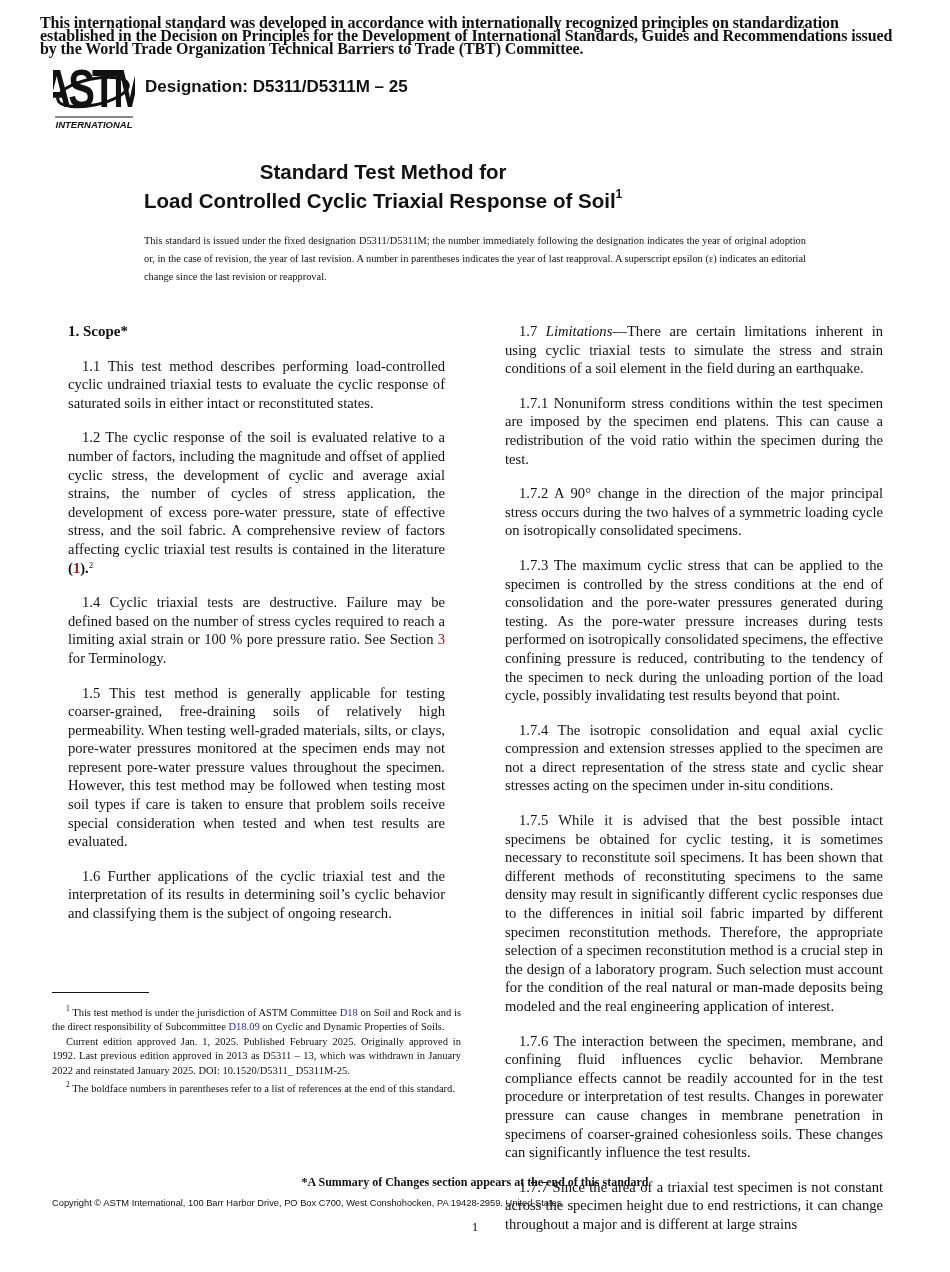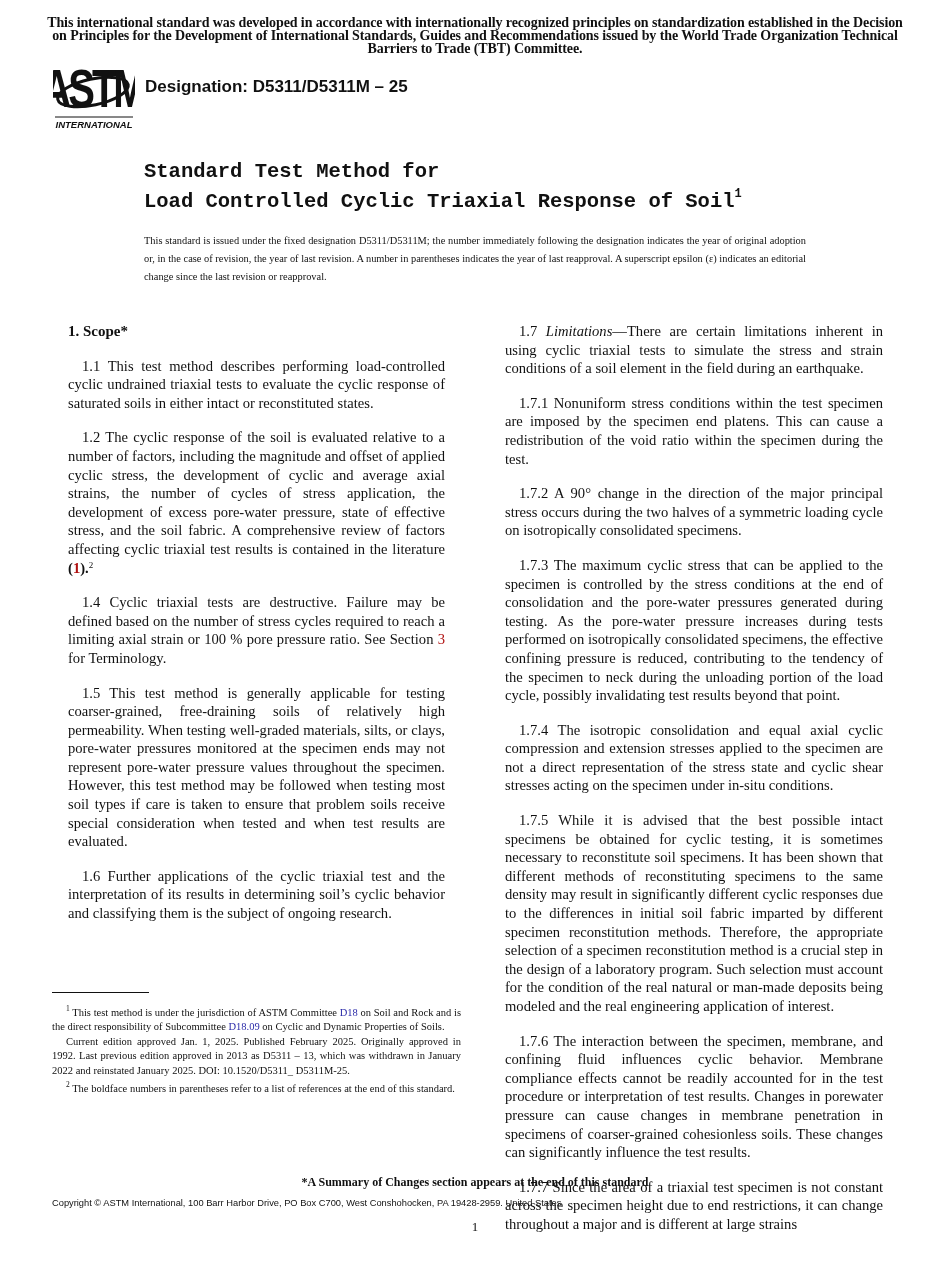--- a/index.html
+++ b/index.html
@@ -1,26 +1,26 @@
 <!DOCTYPE html>
 <html><head>
 <meta charset="utf-8">
 <style>
   html, body { margin:0; padding:0; background:#ffffff; }
   body { width:950px; height:1272px; position:relative; overflow:hidden; color:#111; }
 
-  .top-notice { position:absolute; left:40px; top:16px; width:870px; text-align:center;
-    font-family:"Liberation Serif", serif; font-weight:bold; font-size:14px; line-height:13px; letter-spacing:-0.1px; }
+  .top-notice { position:absolute; left:40px; top:16px; width:870px; 
+    font-family:"Liberation Serif", serif; font-weight:bold; font-size:16px; line-height:13px; letter-spacing:-0.1px; }
 
   .logo { position:absolute; left:53px; top:56px; width:82px; height:76px; }
   .designation { position:absolute; left:145px; top:77px; font-family:"Liberation Sans", sans-serif;
     font-weight:bold; font-size:17px; }
 
-  .title { position:absolute; left:144px; top:159px; font-family:Liberation Mono, monospace;
-    font-weight:bold; font-size:20.5px; line-height:25px; }
+  .title { position:absolute; left:144px; top:159px; font-family:Liberation Sans, sans-serif;
+    font-weight:bold; font-size:20.5px; line-height:25px;text-align:center; }
   .title sup { font-size:12px; position:relative; top:-2px; }
 
   .issue-note { position:absolute; left:144px; top:232px; width:662px; font-family:"Liberation Serif", serif;
     font-size:10.4px; line-height:18px; text-align:justify; }
 
   .col { position:absolute; font-family:"Liberation Serif", serif; font-size:14.6px; line-height:18.6px;
     text-align:justify; hyphens:none; }
   .col-left { left:52px; top:306px; width:409px; }
   .col-right { left:489px; top:306px; width:410px; }
   .col p { margin:16px; text-indent:14px; }

